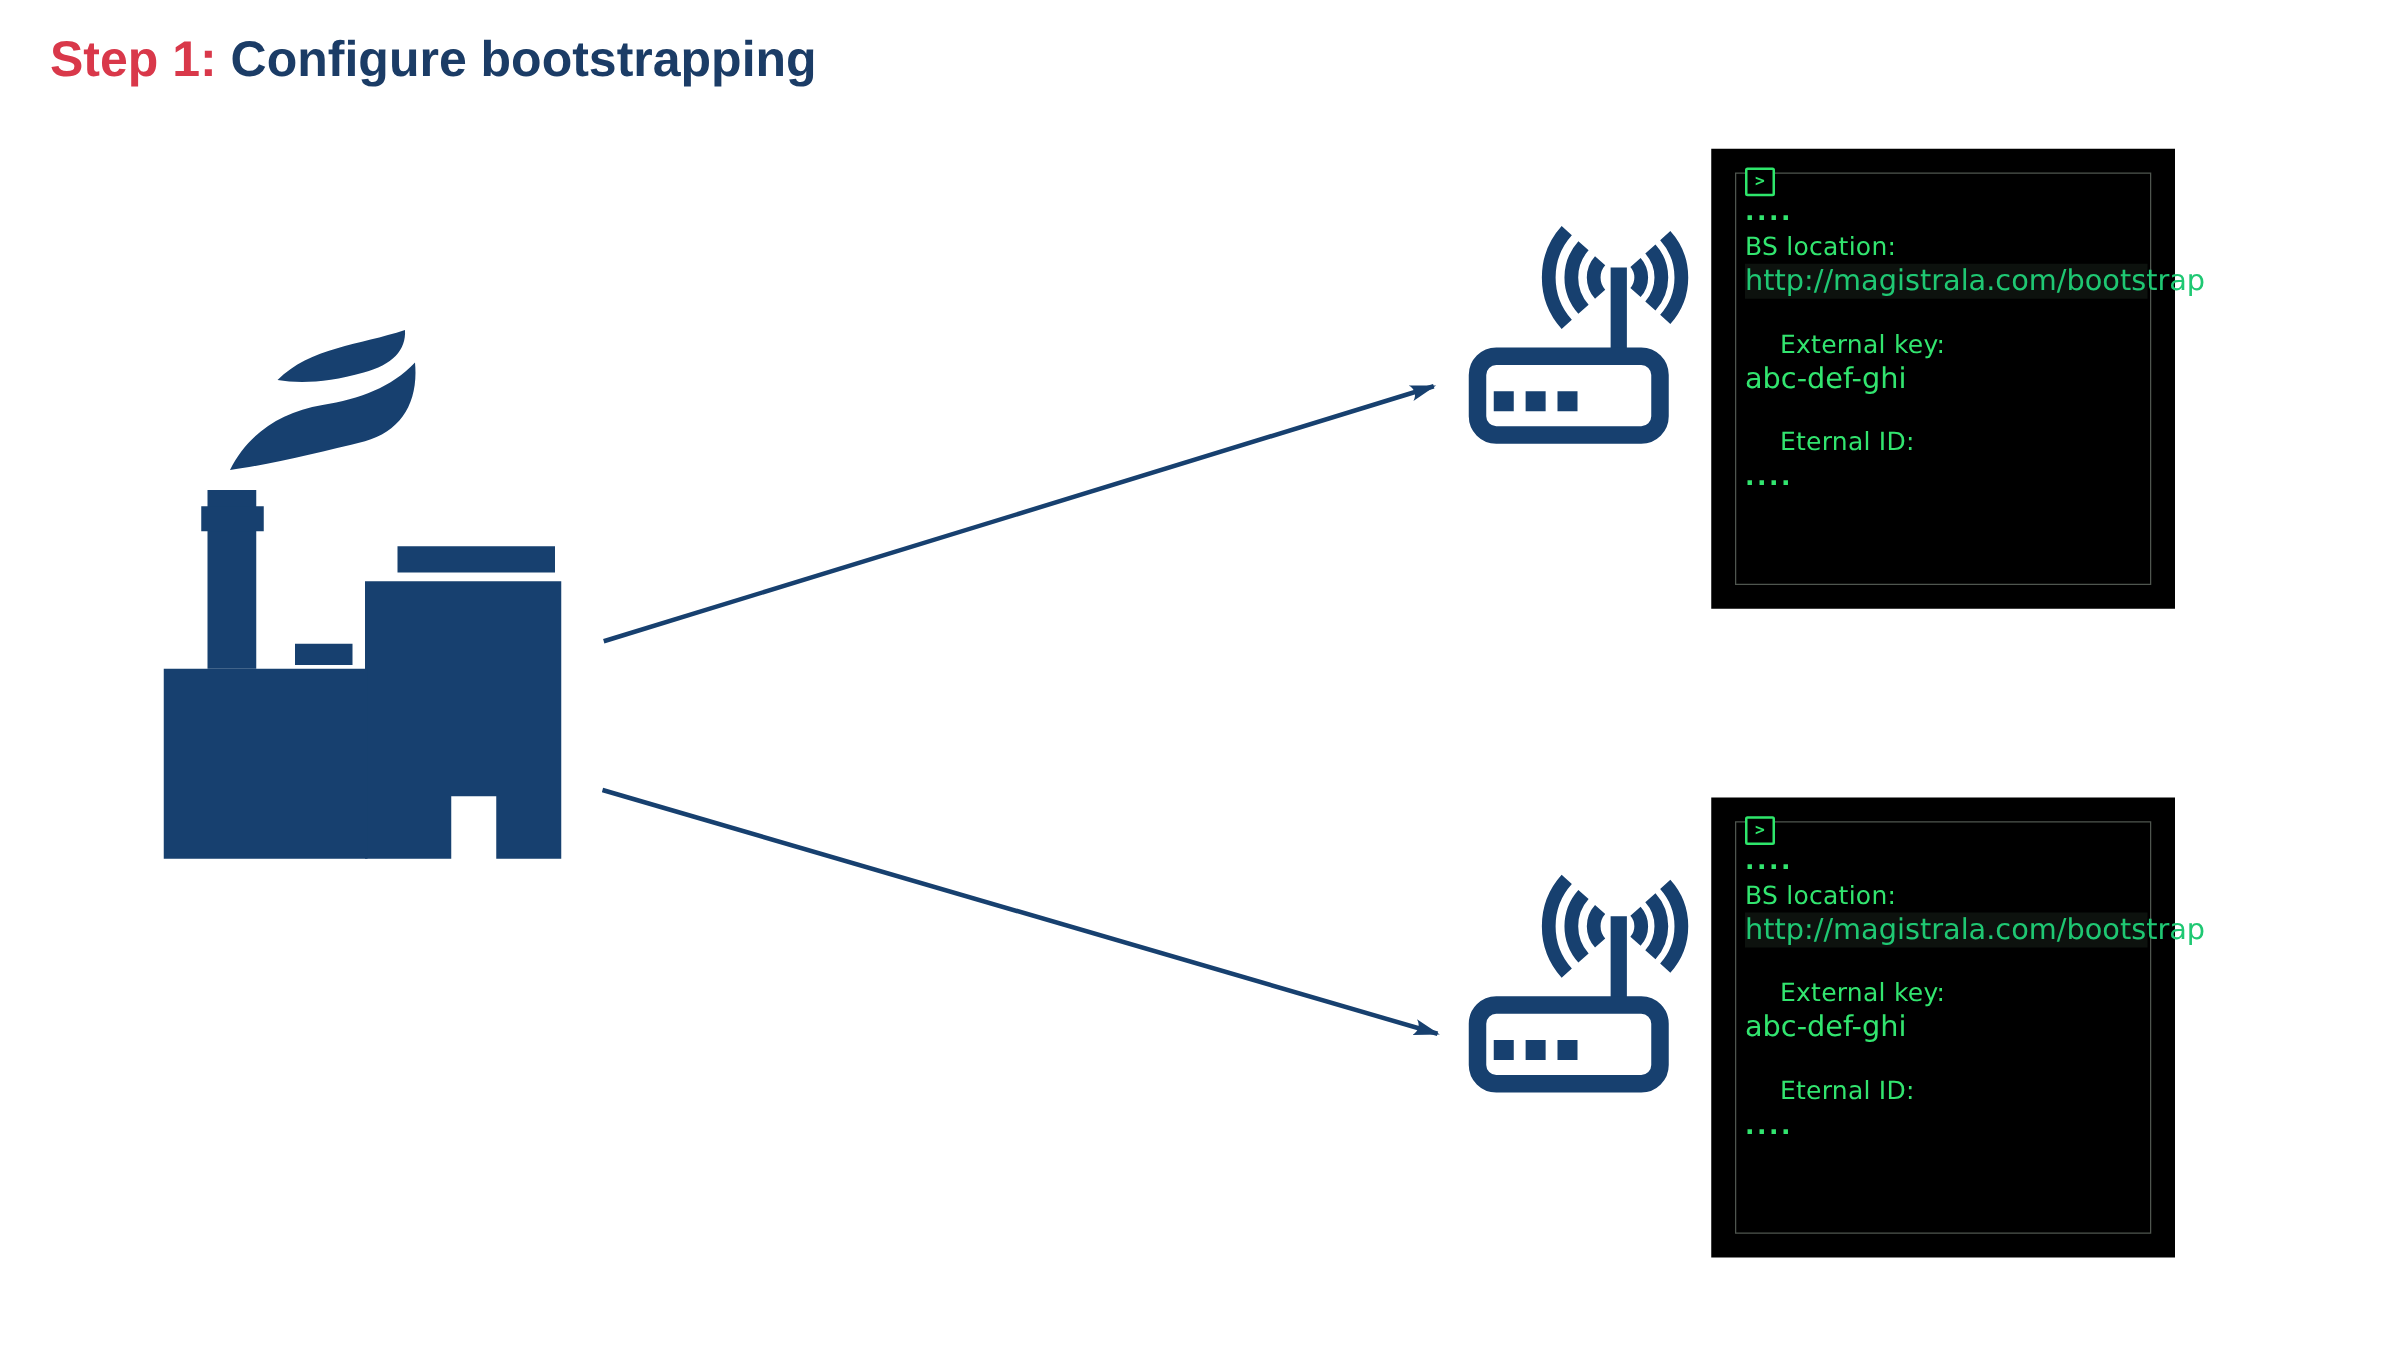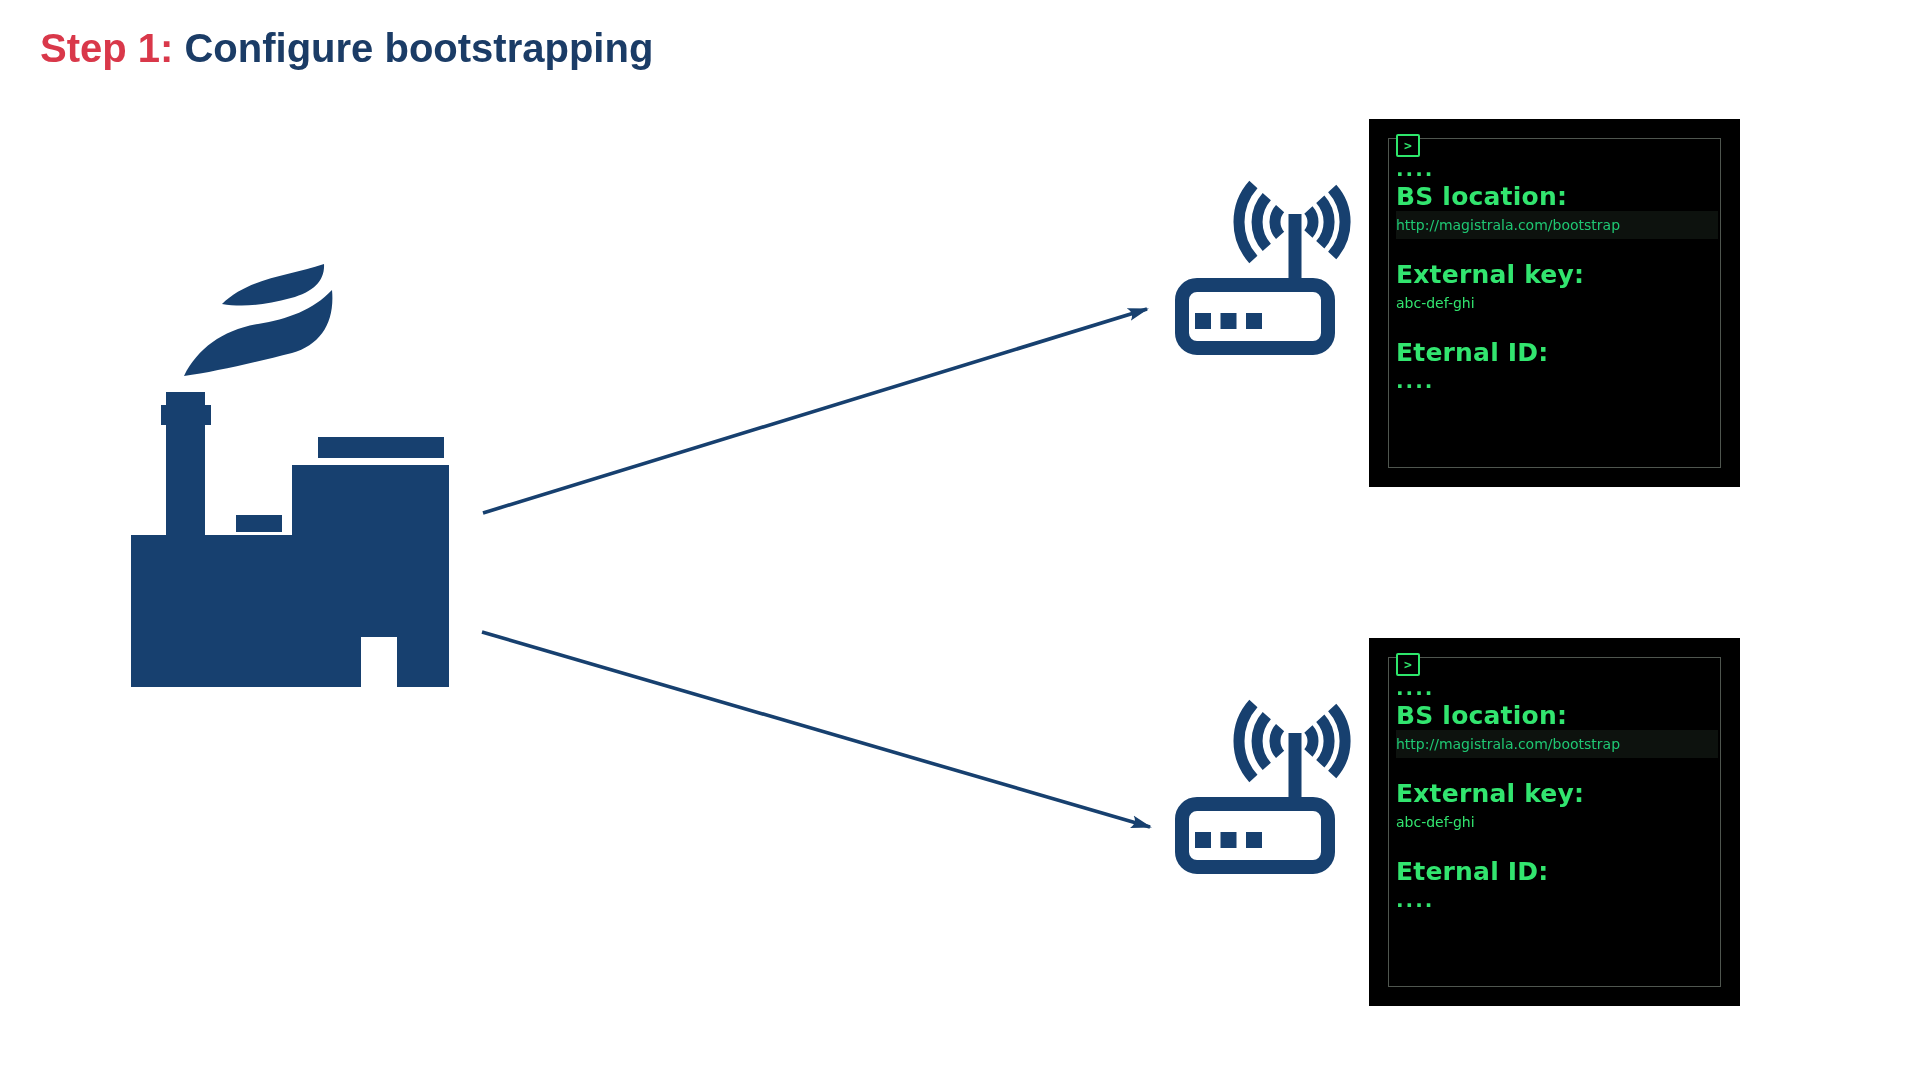--- a/index.html
+++ b/index.html
@@ -58,25 +58,25 @@
     font-size: 13px; font-weight: bold;
     line-height: 19px; text-align: center;
     z-index: 2;
   }
   .t-body {
     position: absolute; left: 27px; right: 22px; top: 36px;
     font-family: "DejaVu Sans", sans-serif;
     color: #32E56F;
   }
   .t-body p { margin: 0; line-height: 28px; }
-  .t-body .lbl { font-size: 25px; font-weight: bold; letter-spacing: 0.2px; }
-  .t-body .val { font-size: 14px; font-weight: normal; }
+  .t-body .lbl { font-size: 20px; font-weight: normal; letter-spacing: 0.2px; }
+  .t-body .val { font-size: 23px; font-weight: normal; }
   .t-body .url { color: #1FC873; background: #0d120e; }
   .t-body .dots { font-size: 20px; font-weight: bold; letter-spacing: 2px; }
-  .t-body .gap { margin-top: 22px; }
+  .t-body .gap { margin-top: 22px; margin-left: 28px; }
 </style>
 </head>
 <body>
 
 <div class="title">
   <div>
     <span class="step">Step 1:</span>
     <span>Configure bootstrapping</span>
   </div>
 </div>

